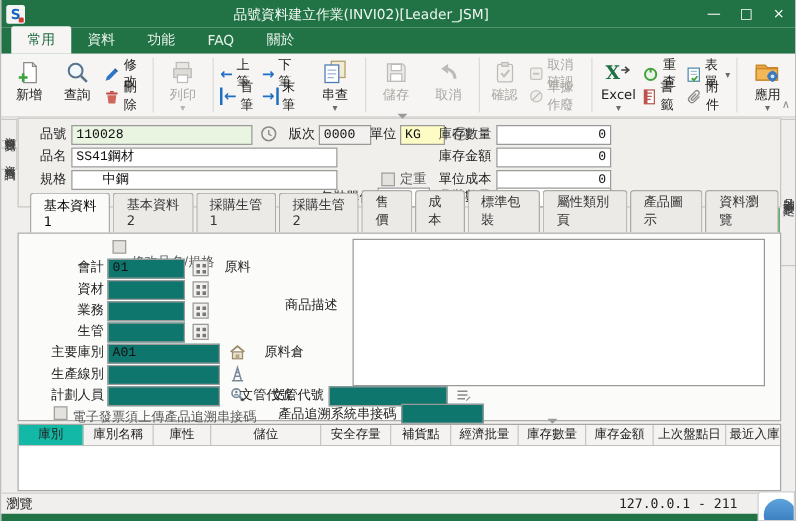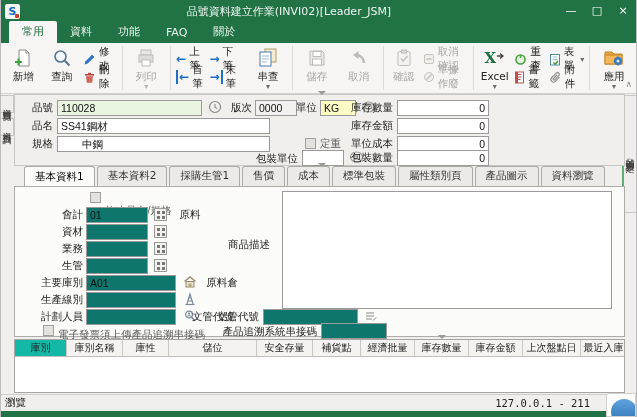--- a/index.html
+++ b/index.html
@@ -58,21 +58,21 @@
                writing-mode:vertical-rl; text-orientation:upright; font-size:9px; color:#3c3c3c;
                background:#efeeec; border:1px solid #c9c7c3; border-right:none; padding:6px 0;
                text-align:center; letter-spacing:1px; border-left:2px solid #5fae77; }
 
   
   .header-panel { position:absolute; left:13px; top:94px; width:611px; height:72px;
                   background:#f0efec; border:1px solid #c9c7c3; }
   .flabel { position:absolute; font-size:10.5px; color:#222; text-align:right; height:15px;
             line-height:15px; }
   .finput { position:absolute; height:16px; border:1px solid #9a9a9a; background:#ffffff;
-            font-family:Liberation Sans, sans-serif; font-size:10.5px; line-height:14px;
+            font-family:Liberation Mono, monospace; font-size:10.5px; line-height:14px;
             padding:0 3px; color:#111; }
   .finput.green { background:#e9f5e1; }
   .finput.yellow { background:#fdfcc4; }
   .finput.gray { background:#f2f1ef; }
   .finput.num { text-align:right; }
   .ficon { position:absolute; width:15px; height:15px; }
   .chk { position:absolute; width:11px; height:11px; border:1px solid #a2a09c; background:#e3e2df; }
   .chklabel { position:absolute; font-size:10.5px; color:#5a5a5a; height:13px; line-height:13px; }
 
   
@@ -428,20 +428,21 @@
     <div class="flabel" style="left:330px; top:55px; width:48px;">包裝數量</div>
     <div class="finput num" style="left:382px; top:55px; width:92px;">0</div>
 
     <div class="grip" style="left:300px; bottom:-4px;"></div>
   </div>
 
   <div class="page-tabs" id="page-tabs">
       <div class="ptab active">基本資料1</div>
       <div class="ptab">基本資料2</div>
       <div class="ptab">採購生管1</div>
+      <div class="ptab">採購生管2</div>
       <div class="ptab">售價</div>
       <div class="ptab">成本</div>
       <div class="ptab">標準包裝</div>
       <div class="ptab">屬性類別頁</div>
       <div class="ptab">產品圖示</div>
       <div class="ptab">資料瀏覽</div>
     </div>
 
   <div class="content">
     <div class="chk" style="left:75px; top:5px;"></div>
@@ -494,21 +495,21 @@
 
     <div class="flabel" style="left:8px; top:88px; width:60px;">主要庫別</div>
     <div class="finput" style="left:71px; top:88px; width:90px;">A01</div>
     <span class="ficon" style="left:168px; top:88px;">
       <svg width="14" height="14" viewBox="0 0 14 14">
           <path d="M1.5 6.5L7 2l5.5 4.5" fill="none" stroke="#9a8a6a" stroke-width="1.4"></path>
           <rect x="3" y="6.5" width="8" height="5.5" fill="#e9e2d2" stroke="#9a8a6a"></rect>
           <rect x="5.5" y="8.5" width="3" height="3.5" fill="#b5a783"></rect>
         </svg>
     </span>
-    <div class="flabel" style="left:186px; top:88px; width:42px; text-align:center;">原料倉</div>
+    <div class="flabel" style="left:186px; top:88px; width:42px; text-align:right;">原料倉</div>
 
     <div class="flabel" style="left:8px; top:105px; width:60px;">生產線別</div>
     <div class="finput" style="left:71px; top:105px; width:90px;"></div>
     <span class="ficon" style="left:168px; top:105px;">
       <svg width="14" height="14" viewBox="0 0 14 14">
           <path d="M4 12L7 2l3 10M4.8 9h4.4M5.6 6h2.8" fill="none" stroke="#7a8a9a" stroke-width="1.2"></path>
           <path d="M2.5 12.5h9" stroke="#7a8a9a" stroke-width="1.2"></path>
         </svg>
     </span>
 

